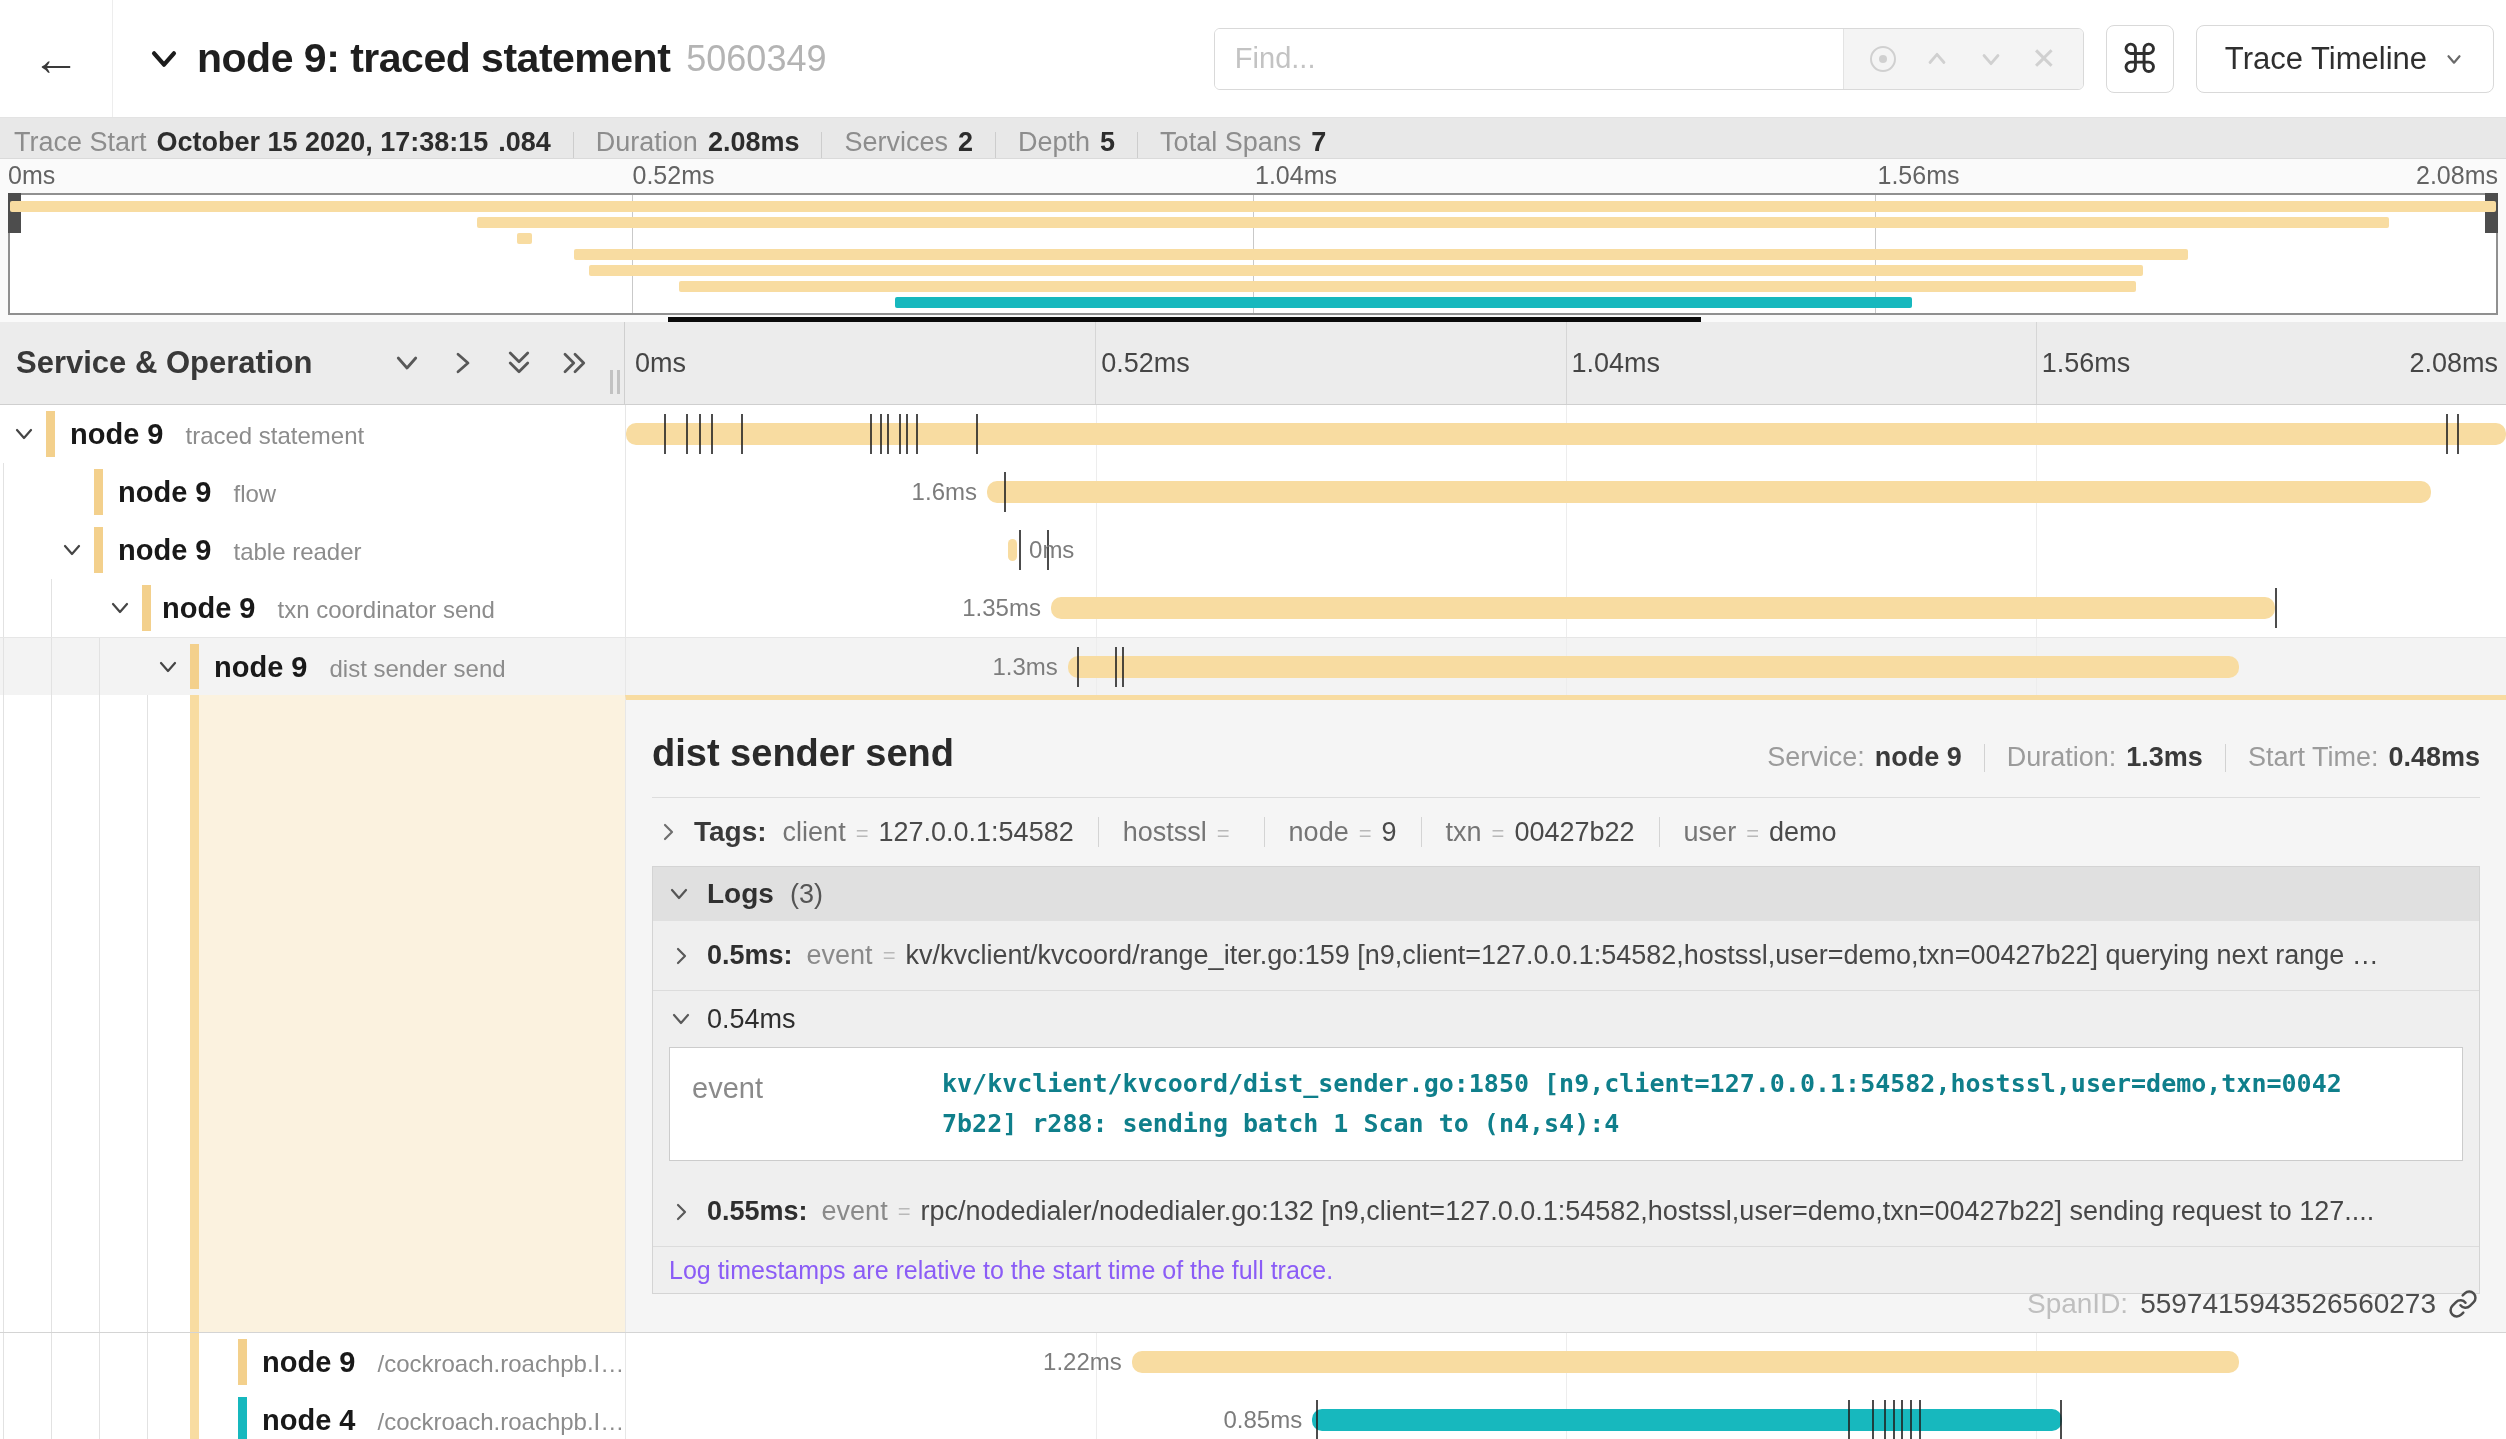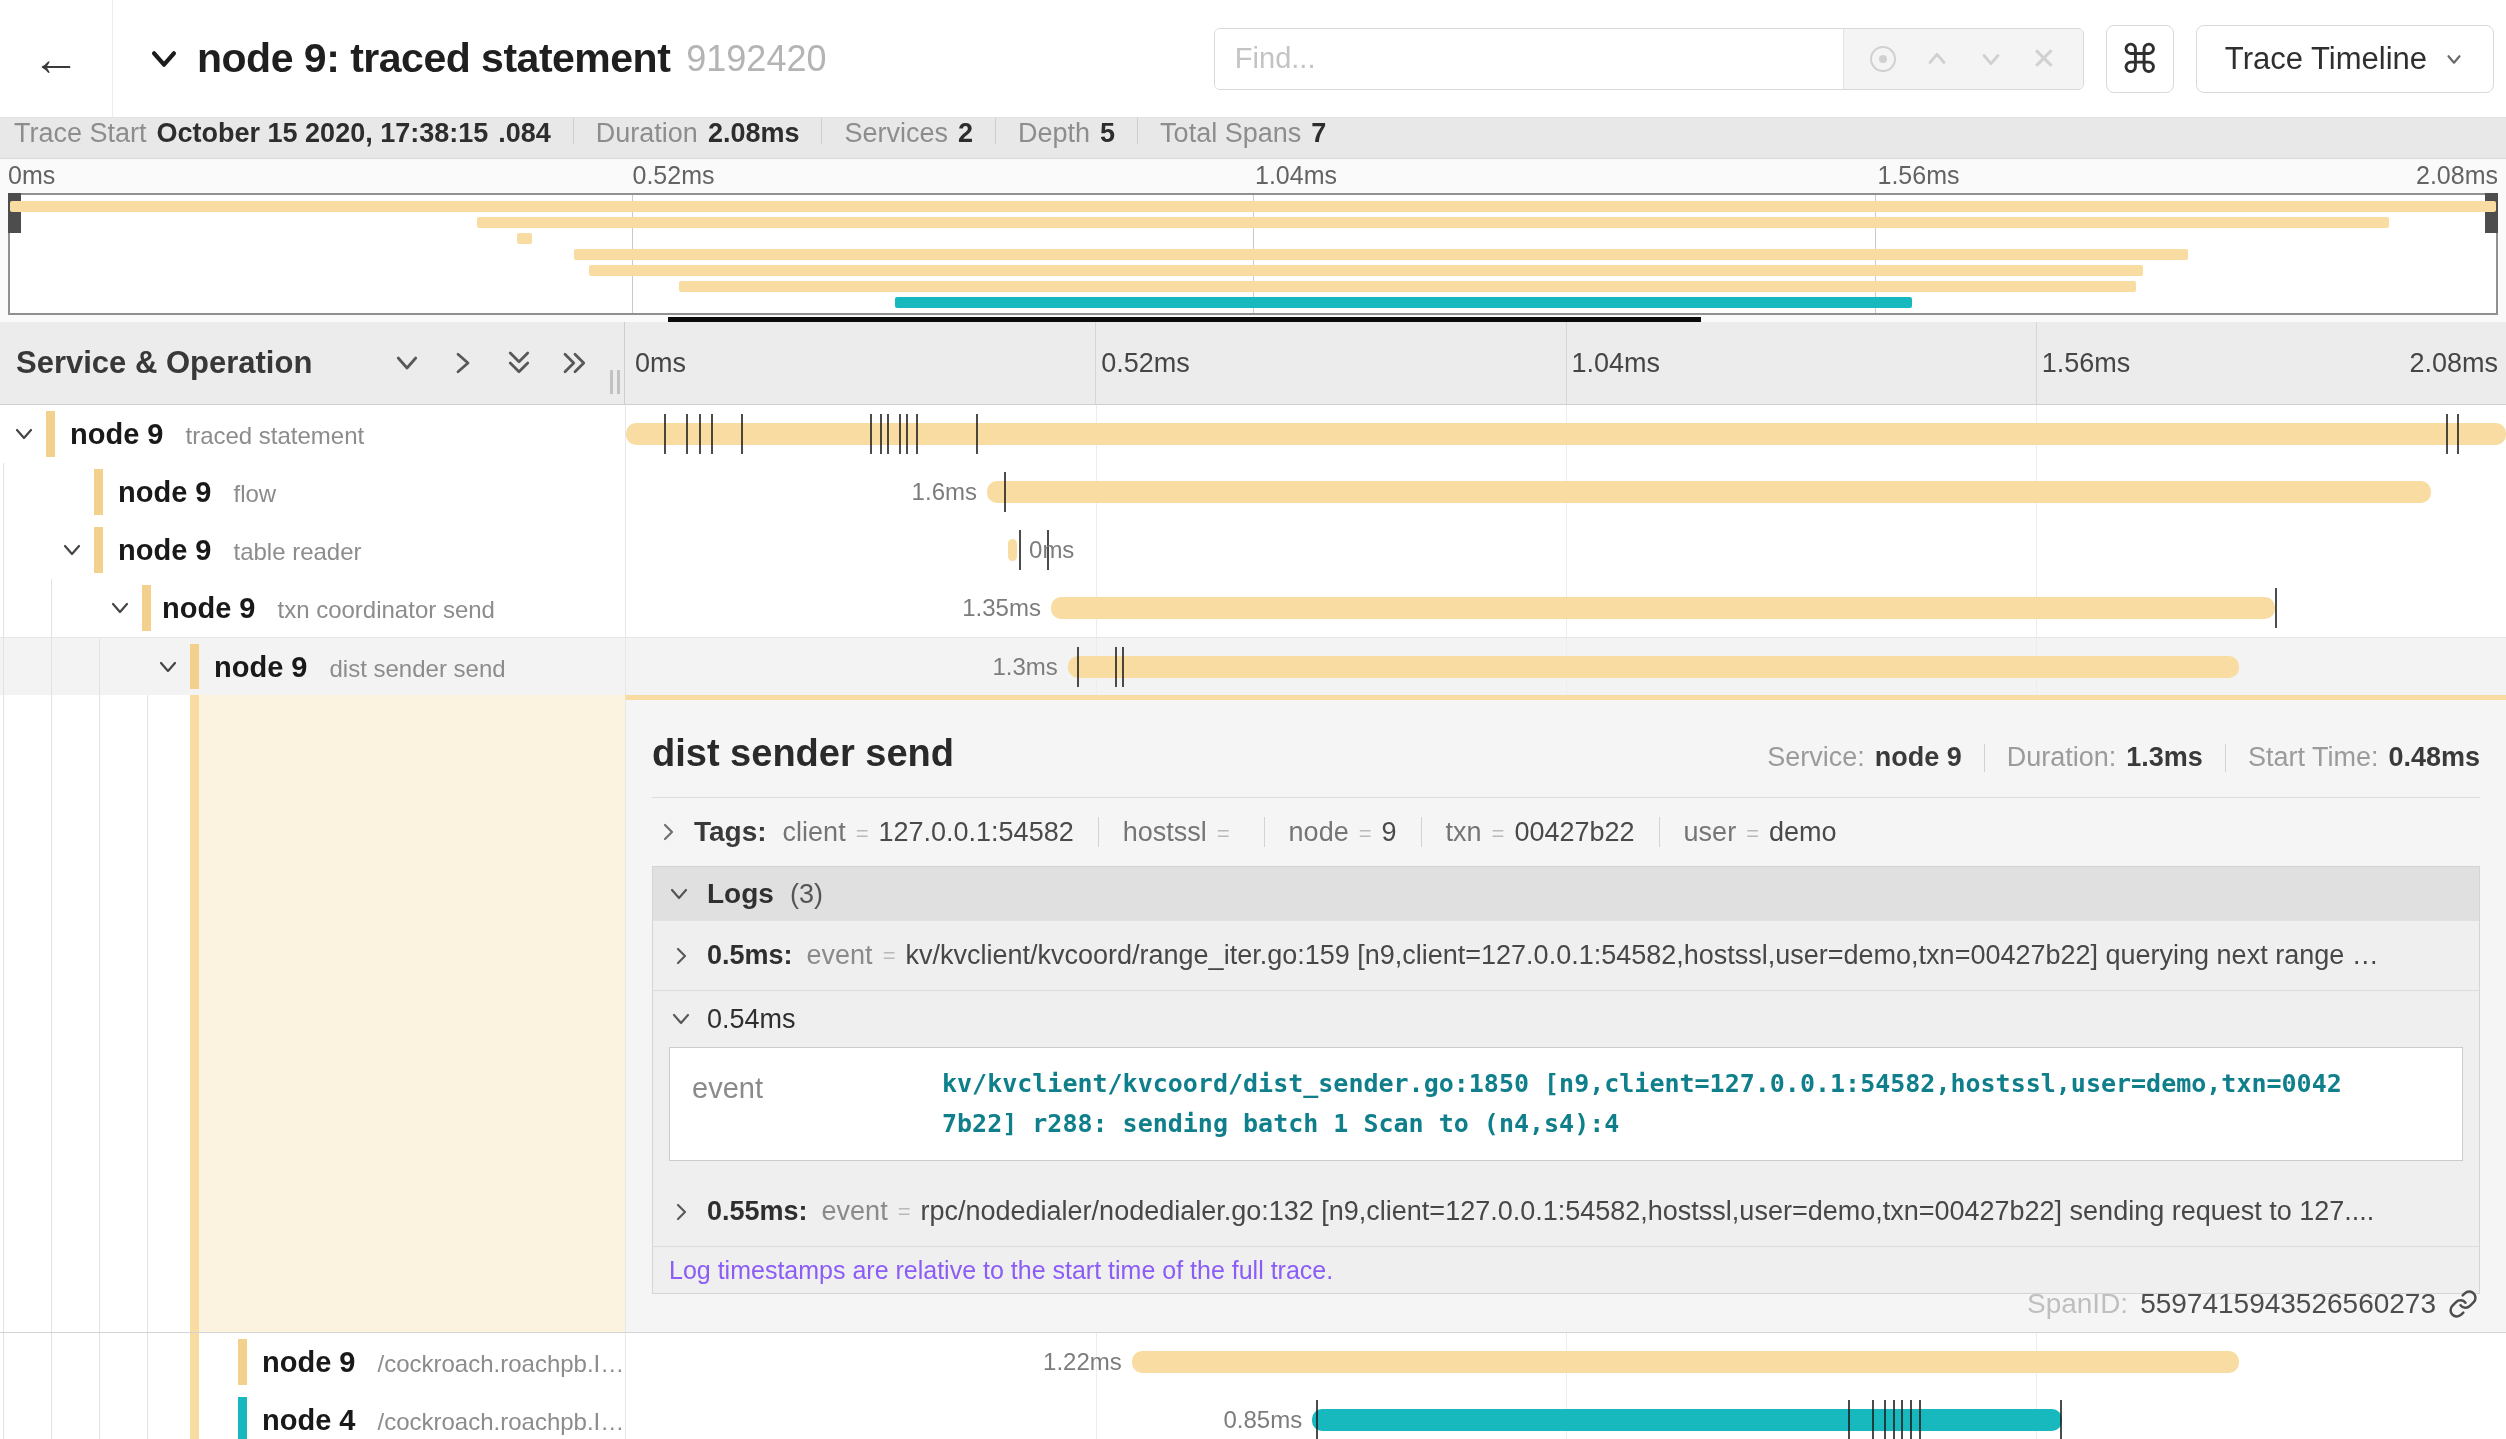--- a/index.html
+++ b/index.html
@@ -28,21 +28,21 @@
     border-radius:50%;background:#d0d0d0}
   .xglyph{font-size:30px;color:#d0d0d0}
   .kbd-btn{width:68px;height:68px;flex:none;border:1px solid #d9d9d9;border-radius:8px;background:#fff;
     font-size:40px;color:#2f2f2f;display:flex;align-items:center;justify-content:center;cursor:pointer}
   .view-btn{height:68px;flex:none;border:1px solid #d9d9d9;border-radius:8px;background:#fff;cursor:pointer;
     font-size:31px;color:#2f2f2f;display:flex;align-items:center;gap:16px;padding:0 28px;
     font-family:"Liberation Sans",sans-serif}
 
   
   #summarybar{position:absolute;top:118px;left:0;right:0;height:41px;background:#e8e8e8;
-    border-bottom:1px solid #dadada;display:flex;align-items:flex-start;padding-left:14px;
+    border-bottom:1px solid #dadada;display:flex;align-items:flex-end;padding-left:14px;
     font-size:27px;color:#8d8d8d;white-space:nowrap}
   .sum-item b{color:#2d2d2d;font-weight:700;margin-left:10px}
   .sum-suffix{color:#b2b2b2;font-weight:700}
   .sum-sep{width:1px;height:26px;background:#cdcdcd;margin:0 22px}
 
   
   #minimap{position:absolute;top:159px;left:0;right:0;height:163px;background:#fafafa}
   .mm-ticks{position:absolute;top:2px;left:8px;right:8px;height:30px;font-size:25px;color:#636363}
   .mm-ticks span{position:absolute;top:0;white-space:nowrap}
   .mm-box{position:absolute;top:34px;left:8px;right:8px;height:122px;background:#fff;border:2px solid #909090}
@@ -137,21 +137,21 @@
     <div class="back">
       <span>←</span>
     </div>
     <div class="titlewrap">
       <span class="title-chev">
         <svg width="34" height="34" viewBox="0 0 24 24">
             <polyline points="5 8 12 16 19 8" fill="none" stroke="currentColor" stroke-width="3" stroke-linecap="round" stroke-linejoin="round"></polyline>
           </svg>
       </span>
       <h1 class="title">node 9: traced statement</h1>
-      <span class="traceid">9192420</span>
+      <span class="traceid">5060349</span>
     </div>
     <div class="findwrap">
       <div class="find-group">
         <input placeholder="Find..." style="">
         <div class="find-suffix">
           <span class="tgt"></span>
           <span style="display:flex">
             <svg width="28" height="28" viewBox="0 0 24 24">
                 <polyline points="6 15 12 8 18 15" fill="none" stroke="#d0d0d0" stroke-width="2.4" stroke-linecap="round" stroke-linejoin="round"></polyline>
               </svg>

